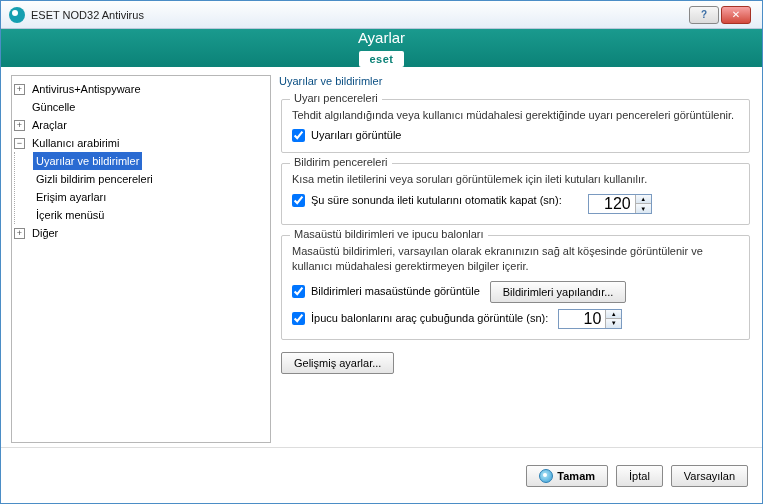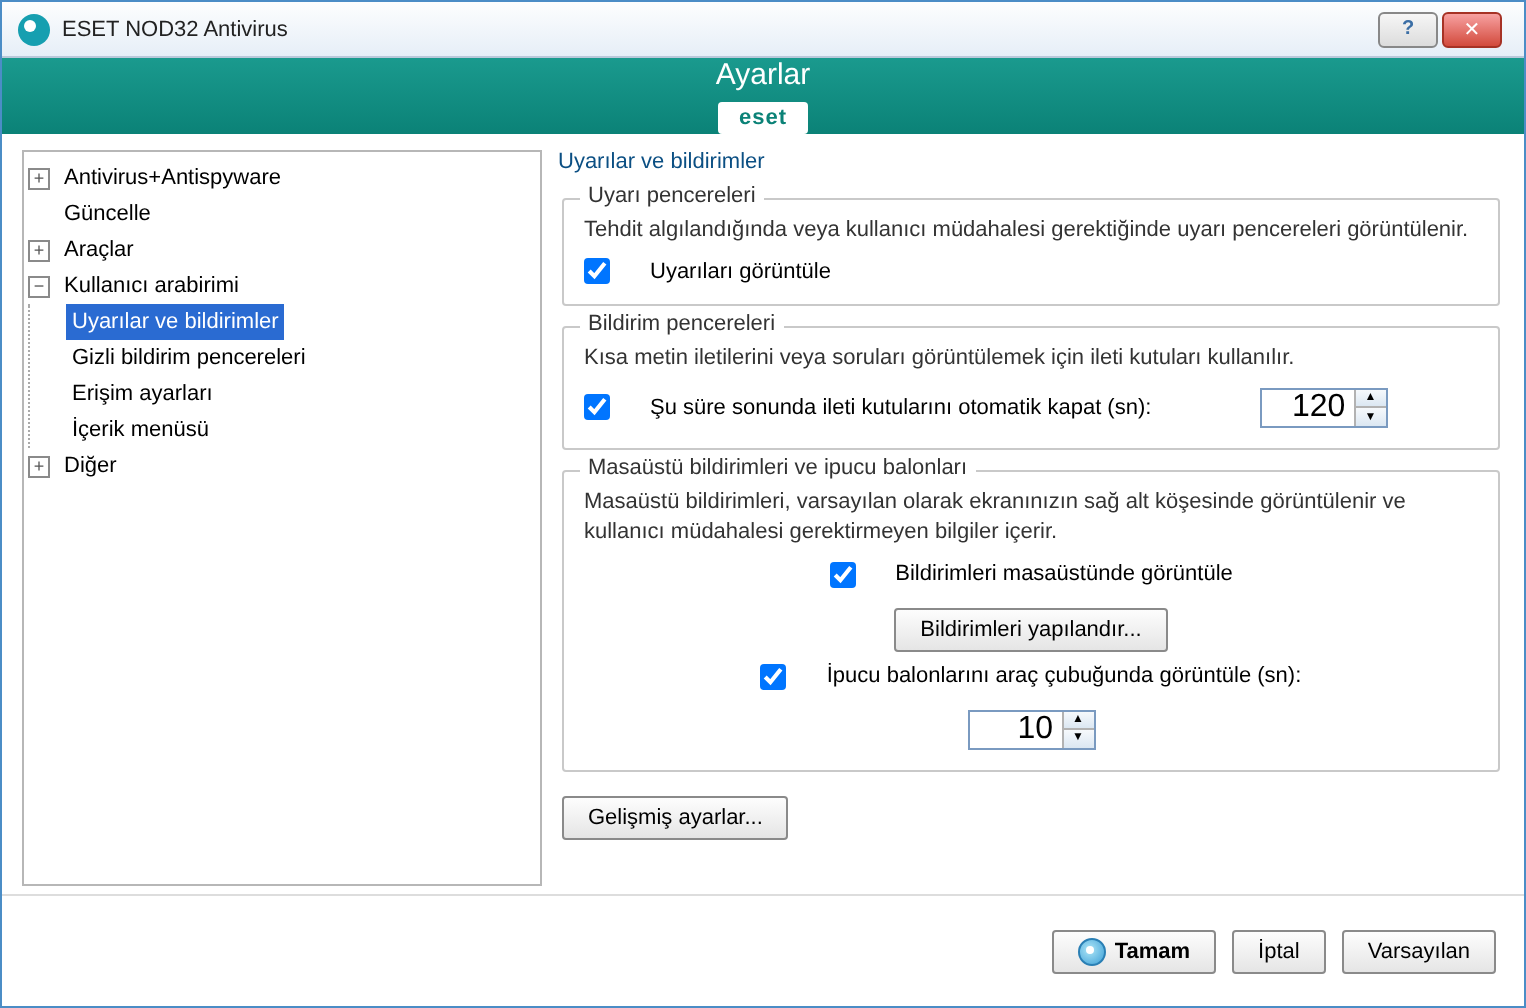--- a/index.html
+++ b/index.html
@@ -25,33 +25,33 @@
   .toggler.empty{visibility:hidden;}
   .node-label { padding:0 3px; cursor:default;}
   .node-label.selected { background:#2a6bd2; color:#fff; }
   .dotted { border-left:1px dotted #aaa; margin-left:5px; padding-left:13px;}
   .content { flex:1; display:flex; flex-direction:column; gap:6px; min-width:0;}
   .section-title { color:#0b4f83; padding-bottom:2px;}
   .group { border:1px solid #c9c9c9; border-radius:2px; padding:8px 10px 10px 10px; position:relative; margin-top:4px;}
   .group-legend { position:absolute; top:-8px; left:8px; background:#fff; padding:0 4px; color:#333;}
   .groupless { padding:6px 2px;}
   .desc { color:#333; margin-bottom:6px; line-height:1.4;}
-  .row { display:flex; align-items:center; gap:20px;}
+  .row { display:flex; gap:6px;}
   input[type=checkbox]{width:13px;height:13px;margin:0;}
   .num-wrap { display:inline-flex; border:1px solid #7a9ac0; height:20px; background:#fff;}
   .num-wrap input { border:none; width:46px; text-align:right; padding:0 4px; outline:none; font-size:16px;}
   .spin { width:16px; border-left:1px solid #b2b2b2; display:flex; flex-direction:column;}
   .spin button { flex:1; border:none; background:linear-gradient(#f6f9fc,#dbe7f2); font-size:6px; line-height:1; padding:0; cursor:pointer;}
   .spin button:first-child{border-bottom:1px solid #b2b2b2;}
   .btn { height:22px; padding:0 12px; border:1px solid #8a8a8a; border-radius:2px; background:linear-gradient(#fdfdfd,#e5e5e5); cursor:pointer;}
   .footer { height:56px; border-top:1px solid #ddd; display:flex; align-items:center; justify-content:flex-end; gap:8px; padding:0 14px;}
   .ok-icon { width:14px; height:14px; border-radius:50%; background: radial-gradient(circle at 40% 40%, #aee6f7, #3a9ed6); border:1px solid #2a7fb4; display:inline-block; margin-right:4px; position:relative;}
   .ok-icon::after{content:"";position:absolute;top:3px;left:3px;width:4px;height:4px;background:#fff;border-radius:50%;}
   .btn.ok{font-weight:700; display:flex; align-items:center;}
-  .inline-gap { display:flex; align-items:center; gap:10px; margin-top:6px; flex-wrap:wrap;flex-direction:column;}
+  .inline-gap { display:flex; align-items:center; gap:10px; margin-top:6px; flex-wrap:wrap;}
 </style>
 </head>
 <body>
 
 <div class="window">
   <div class="titlebar">
     <span class="titlebar-icon"></span>
     <span class="titlebar-text">ESET NOD32 Antivirus</span>
     <div class="winbtn help">?</div>
     <div class="winbtn close">✕</div>

